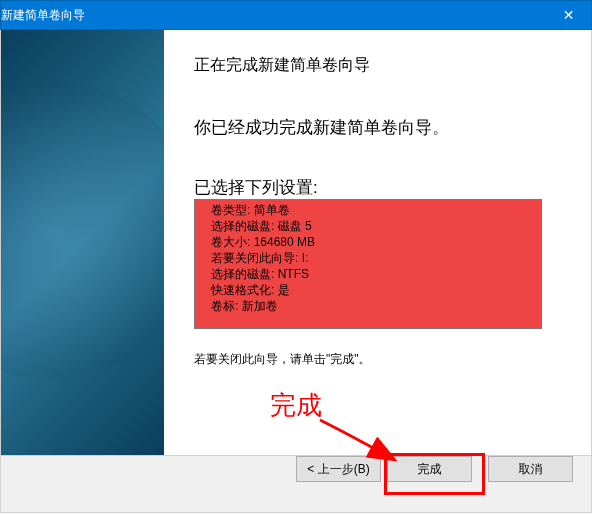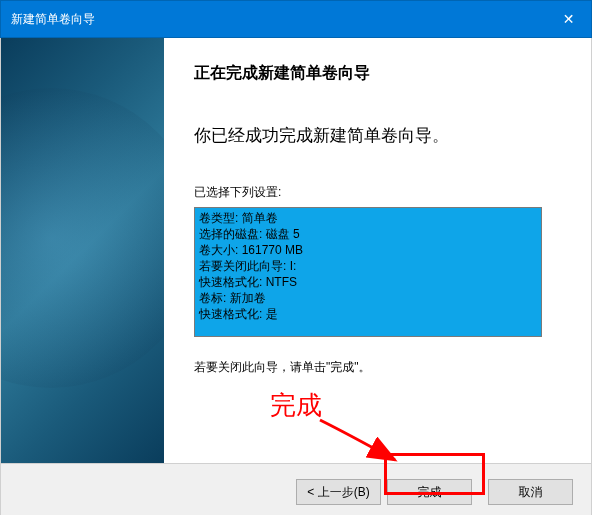--- a/index.html
+++ b/index.html
@@ -7,24 +7,24 @@
       font-family: "Microsoft YaHei", "Segoe UI", sans-serif;
       font-size: 12px;
       background: #fff;
       width: 592px;
       height: 515px;
       position: relative;
     }
     .titlebar {
       background: #0078d7;
       color: #fff;
-      height: 38px;
+      height: 30px;
       display: flex;
       align-items: center;
-      padding-left: 10px;
+      padding-left: 0;
       border: 1px solid #0065b3;
     }
     .titlebar-title {
       flex: 1;
       font-size: 12px;
     }
     .close-btn {
       width: 45px;
       height: 30px;
       display: flex;
@@ -56,53 +56,52 @@
       top: 50px;
       left: -100px;
     }
     .content {
       flex: 1;
       padding: 20px 30px 10px 30px;
       background: #fff;
     }
     .heading {
       font-size: 16px;
-      font-weight: bold;
+      font-weight: normal;
       margin-bottom: 40px;
       margin-top: 5px;
     }
     .description {
       font-size: 17px;
       margin-bottom: 37px;
     }
     .settings-label {
-      font-size: 12px;
-      margin-bottom: 6px;
+      font-size: 17px;
     }
     .settings-box {
       border: 1px solid #7a7a7a;
       width: 348px;
       height: 130px;
-      padding: 2px 4px;
+      padding: 2px 16px;
       font-size: 12px;
       line-height: 16px;
       overflow-y: scroll;
-      background: #0ea5e9;
+      background: #ef4444;
       margin-bottom: 22px;
     }
     .settings-box div { white-space: nowrap; }
     .footer-text {
       font-size: 12px;
     }
     .button-row {
       height: 58px;
       border: 1px solid #d0d0d0;
       border-top: 1px solid #d0d0d0;
       display: flex;
-      align-items: center;
+      align-items: flex-start;
       justify-content: flex-end;
       padding-right: 18px;
       background: #f0f0f0;
       gap: 6px;
     }
     .btn {
       width: 85px;
       height: 26px;
       border: 1px solid #adadad;
       background: #e1e1e1;
@@ -159,25 +158,25 @@
 
 <div class="dialog-body">
   <div class="sidebar-image"></div>
   <div class="content">
     <h1 class="heading">正在完成新建简单卷向导</h1>
     <p class="description">你已经成功完成新建简单卷向导。</p>
     <p class="settings-label">已选择下列设置:</p>
     <div class="settings-box">
       <div>卷类型: 简单卷</div>
       <div>选择的磁盘: 磁盘 5</div>
-      <div>卷大小: 161770 MB</div>
+      <div>卷大小: 164680 MB</div>
       <div>若要关闭此向导: I:</div>
-      <div>快速格式化: NTFS</div>
+      <div>选择的磁盘: NTFS</div>
+      <div>快速格式化: 是</div>
       <div>卷标: 新加卷</div>
-      <div>快速格式化: 是</div>
     </div>
     <p class="footer-text">若要关闭此向导，请单击"完成"。</p>
   </div>
 </div>
 
 <div class="button-row">
   <button class="btn">&lt; 上一步(B)</button>
   <button class="btn">完成</button>
   <button class="btn cancel">取消</button>
 </div>

